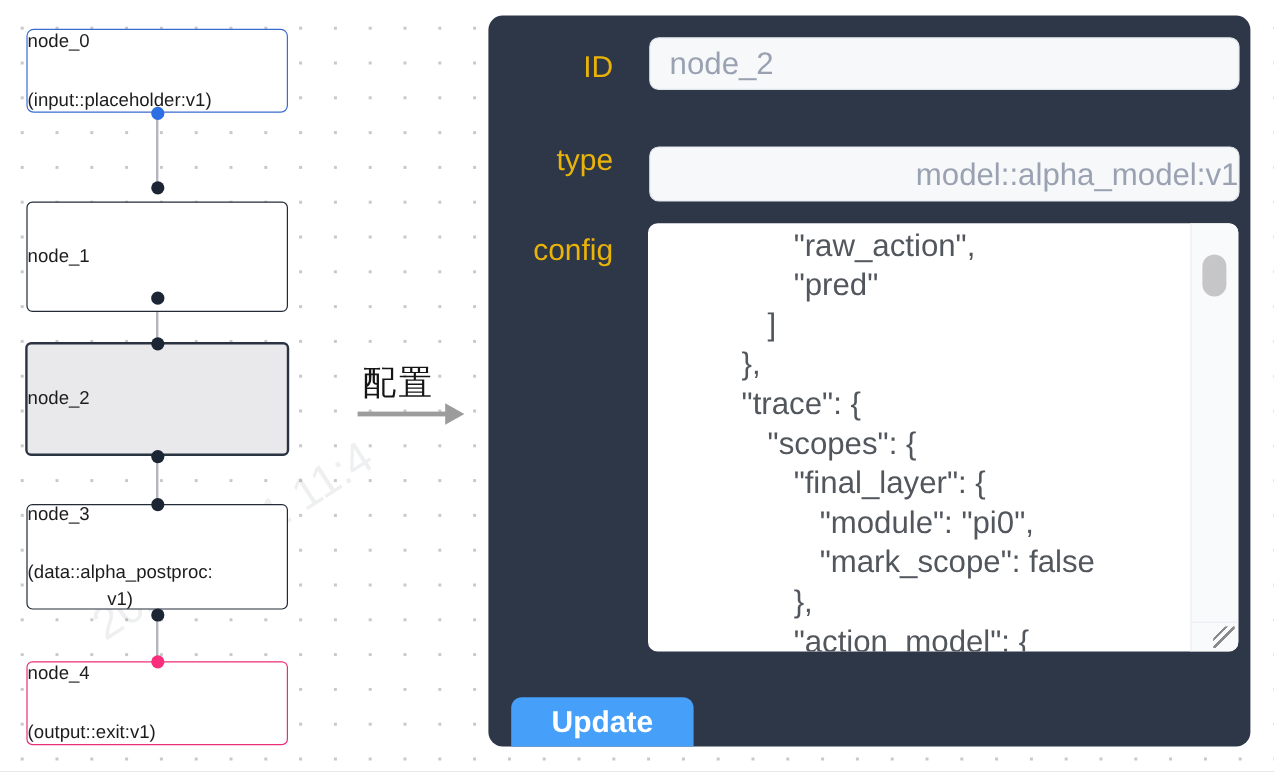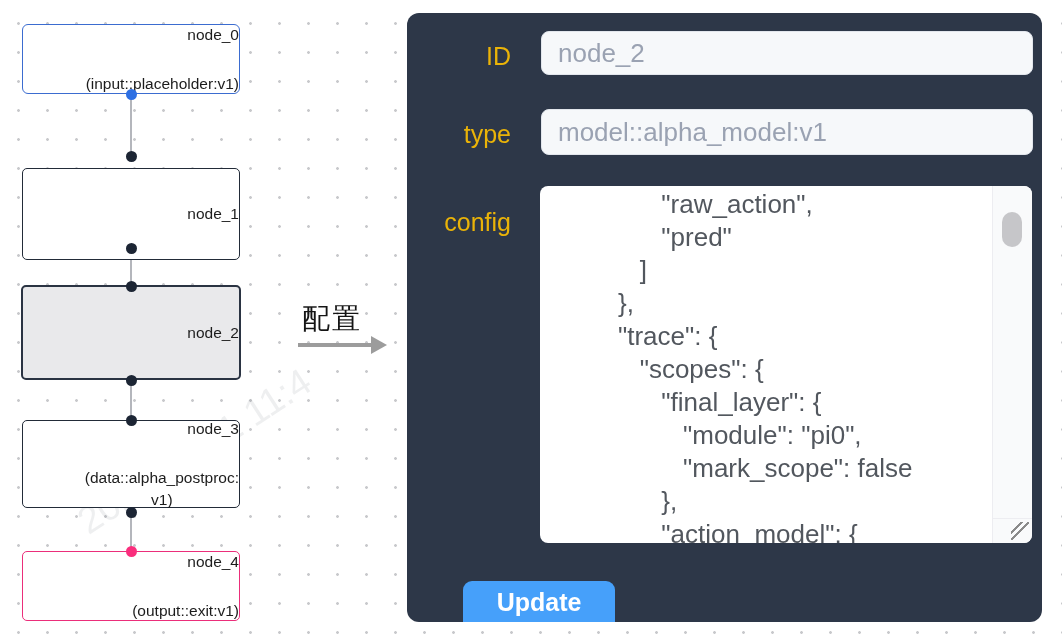--- a/index.html
+++ b/index.html
@@ -7,21 +7,21 @@
     position:relative;width:1062px;height:643px;overflow:hidden;
     font-family:"Liberation Sans",sans-serif;
     background-color:#ffffff;
     background-image:radial-gradient(circle,#c8c9cc 1.3px,transparent 1.5px);
     background-size:29px 29px;background-position:4px 9px;
   }
   
   .node{
     position:absolute;left:22px;width:218px;box-sizing:border-box;
     background:#fff;border:1.5px solid #222b38;border-radius:5px;
-    display:flex;flex-direction:column;align-items:flex-end;justify-content:center;
+    display:flex;flex-direction:column;align-items:flex-start;justify-content:center;
     text-align:center;color:#1c1c1c;font-size:15.5px;line-height:22px;
   }
   .node .sub{white-space:pre-line;margin-top:27px;}
   .node-0{top:24px;height:70px;border-color:#3b6cd0;border-radius:6px;}
   .node-1{top:168px;height:92px;}
   .node-2{top:285px;left:21px;width:220px;height:95px;background:#e9e9eb;border-width:2px;border-color:#2a3342;}
   .node-3{top:420px;height:88px;}
   .node-4{top:551px;height:70px;border-color:#eb2e7a;}
   .edge{position:absolute;left:130px;width:2px;background:#b4b6bc;}
   .edge-1{top:94px;height:62px;}
@@ -37,45 +37,45 @@
   .cfg-label{position:absolute;left:294px;top:300px;width:76px;text-align:center;
     font-size:28px;color:#151515;letter-spacing:2px;}
   .arrow-line{position:absolute;left:298px;top:343px;width:74px;height:4px;background:#9c9c9c;}
   .arrow-head{position:absolute;left:371px;top:336px;width:0;height:0;
     border-left:16px solid #9c9c9c;border-top:9px solid transparent;border-bottom:9px solid transparent;}
   
   .panel{position:absolute;left:407px;top:13px;width:635px;height:609px;
     background:#2d3748;border-radius:12px;overflow:hidden;}
   .field-label{position:absolute;left:0;width:104px;text-align:right;
     font-size:25px;color:#eab308;}
-  .lbl-id{top:29px;} .lbl-type{top:107px;} .lbl-config{top:195px;}
+  .lbl-id{top:29px;} .lbl-type{top:107px;} .lbl-config{top:182px;}
   .tx-input{position:absolute;left:134px;width:492px;box-sizing:border-box;
     background:#f6f8fa;border:1px solid #e2e6ec;border-radius:8px;
     font-family:"Liberation Sans",sans-serif;font-size:26px;color:#9aa2b2;
     padding:0 0 0 16px;outline:none;}
   .in-id{top:18px;height:44px;}
-  .in-type{top:96px;height:46px;}
+  .in-type{top:109px;height:46px;text-align:right;}
   .textarea{position:absolute;left:133px;top:173px;width:492px;height:357px;
     background:#ffffff;border-radius:8px;overflow:hidden;}
   .config-text{position:absolute;left:13px;top:2px;margin:0;
     font-family:"Liberation Sans",sans-serif;font-size:26px;line-height:33px;
     color:#52575e;white-space:pre;}
   .sb-gutter{position:absolute;right:0;top:0;width:39px;height:100%;
     background:#f9fafb;border-left:1px solid #ededf1;}
   .sb-corner-line{position:absolute;right:0;bottom:24px;width:39px;border-top:1px solid #ededf1;}
   .sb-thumb{position:absolute;right:10px;top:26px;width:20px;height:35px;
     background:#c6c6c9;border-radius:10px;}
   .resize-grip{position:absolute;right:3px;bottom:3px;width:18px;height:18px;
     background:
       linear-gradient(135deg,transparent 0 7px,#8a8a8a 7px 9px,transparent 9px 12px,#8a8a8a 12px 14px,transparent 14px);
   }
   .update-btn{position:absolute;left:19px;top:568px;width:152px;height:52px;
     background:#46a0fa;border:none;border-radius:9px;color:#ffffff;
     font-family:"Liberation Sans",sans-serif;font-size:25px;font-weight:600;
-    padding:0 0 10px 0;cursor:pointer;margin-left:37px;}
+    padding:0 0 10px 0;cursor:pointer;}
   
   .wm{position:absolute;color:rgba(90,95,105,0.10);font-size:38px;white-space:nowrap;
     transform:rotate(-33deg);pointer-events:none;}
   .wm-1{left:600px;top:300px;}
   .wm-2{left:60px;top:430px;}
 </style>
 </head>
 <body>
 
 <div class="canvas">

